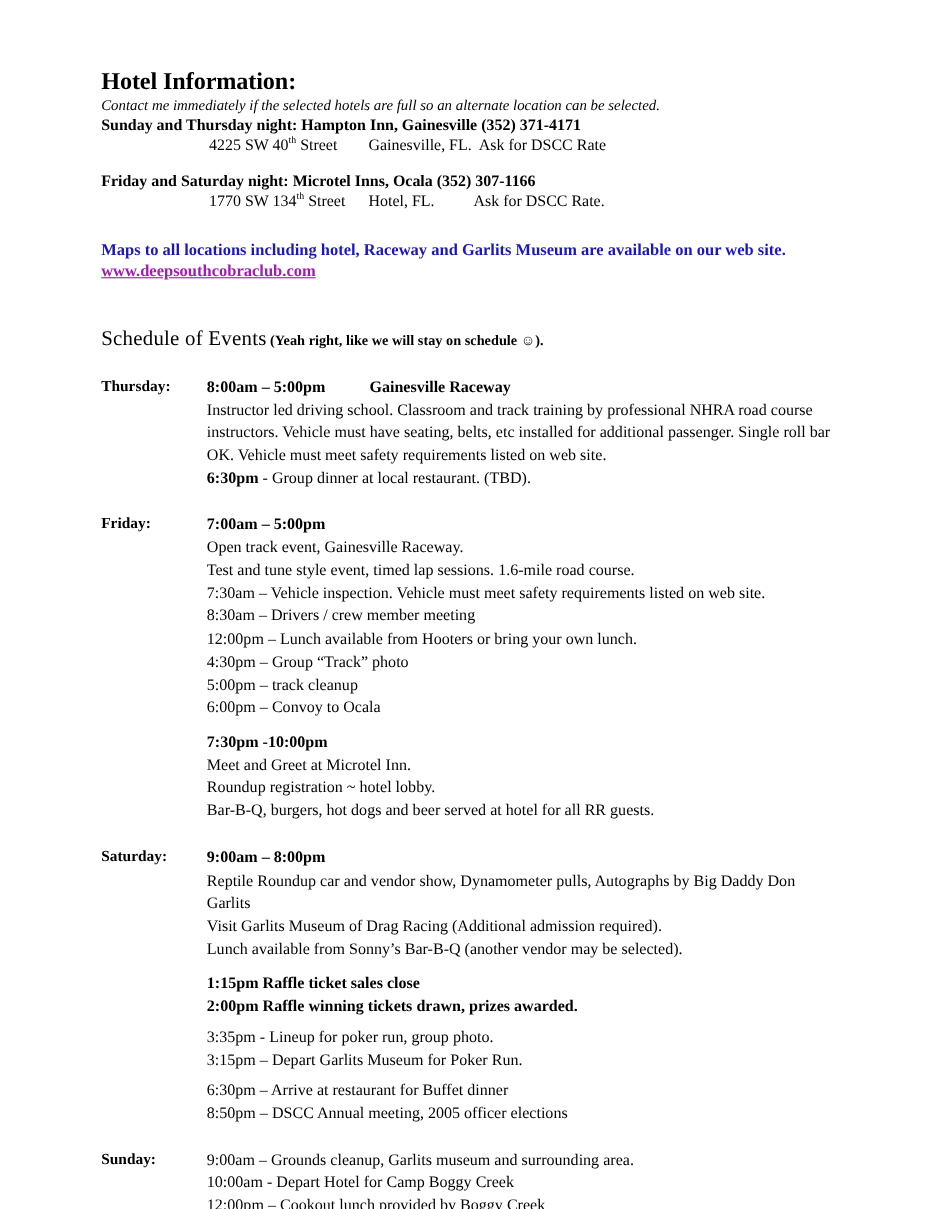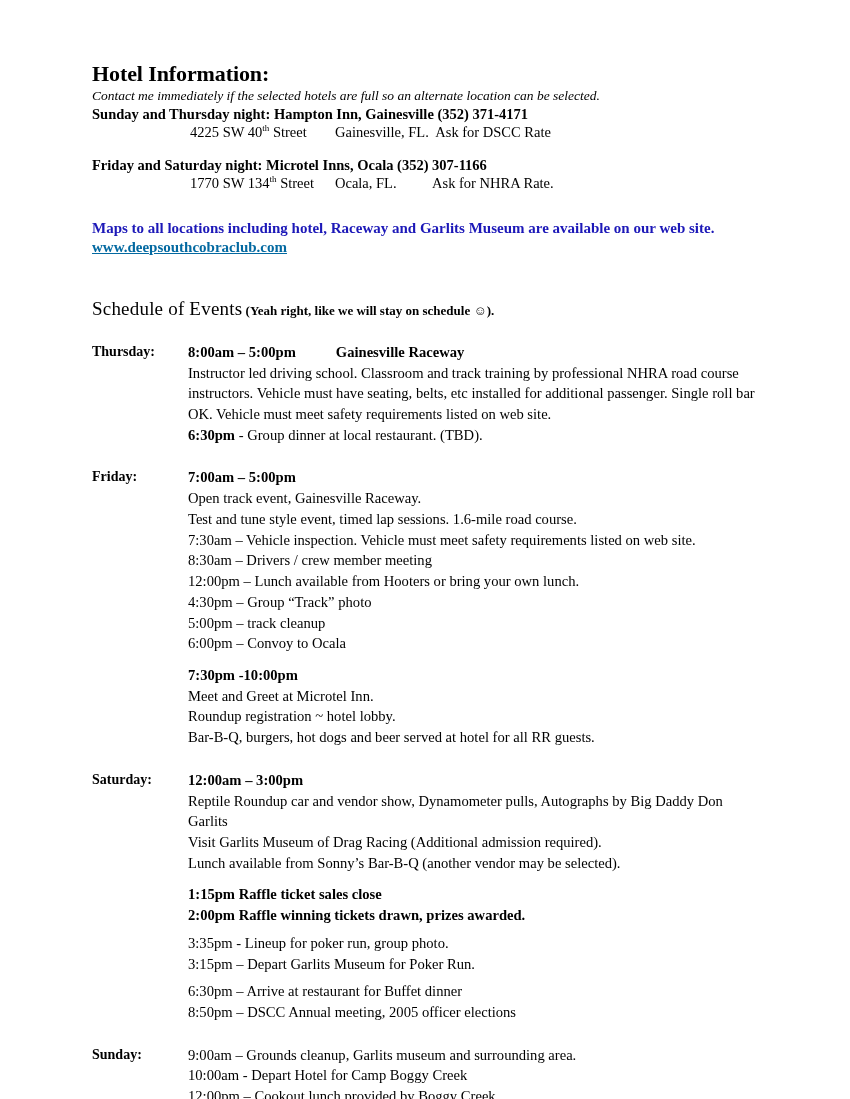--- a/index.html
+++ b/index.html
@@ -61,21 +61,21 @@
 
   
   .maps-block {
     margin-top: 26px;
     font-size: 15px;
     font-weight: bold;
     color: #1c18b8;
     line-height: 1.28;
   }
   .maps-block .url {
-    color: #0369a1;
+    color: #a21caf;
     font-weight: bold;
   }
 
   
   .schedule-head {
     margin-top: 42px;
     margin-bottom: 0;
     line-height: 1.1;
   }
   .schedule-head .big {
@@ -126,21 +126,21 @@
       <p class="italic-note">Contact me immediately if the selected hotels are full so an alternate location can be selected.</p>
 
       <p class="hotel-title">Sunday and Thursday night: Hampton Inn, Gainesville  (352) 371-4171</p>
 
       <p class="hotel-addr"><span>4225 SW 40</span><sup>th</sup><span> Street</span><span class="tabbed">	</span><span>Gainesville, FL.  Ask for DSCC Rate</span></p>
 
       <div class="spacer-14"></div>
 
       <p class="hotel-title">Friday and Saturday night: Microtel Inns, Ocala   (352) 307-1166</p>
 
-      <p class="hotel-addr"><span>1770 SW 134</span><sup>th</sup><span> Street</span><span class="tabbed">	</span><span>Ocala, FL.          Ask for NHRA Rate.</span></p>
+      <p class="hotel-addr"><span>1770 SW 134</span><sup>th</sup><span> Street</span><span class="tabbed">	</span><span>Hotel, FL.          Ask for DSCC Rate.</span></p>
     </section>
 
     <section class="maps-block">
       <span>Maps to all locations including hotel, Raceway and Garlits Museum are available on our web site. </span><a class="url" href="#">www.deepsouthcobraclub.com</a>
     </section>
 
     <section>
       <div class="schedule-head">
         <span class="big">Schedule of Events</span><span class="small"> (Yeah right, like we will stay on schedule ☺).</span>
       </div>
@@ -168,21 +168,21 @@
               <p class="line"><span>6:00pm – Convoy to Ocala</span></p>
               <p class="line b gap"><span>7:30pm -10:00pm</span></p>
               <p class="line"><span>Meet and Greet at Microtel Inn.</span></p>
               <p class="line"><span>Roundup registration ~ hotel lobby.</span></p>
               <p class="line"><span>Bar-B-Q, burgers, hot dogs and beer served at hotel for all RR guests.</span></p>
             </div>
           </div>
           <div class="day">
             <div class="day-label">Saturday:</div>
             <div class="day-body">
-              <p class="line b"><span>12:00am – 3:00pm</span></p>
+              <p class="line b"><span>9:00am – 8:00pm</span></p>
               <p class="line"><span>Reptile Roundup car and vendor show, Dynamometer pulls, Autographs by Big Daddy Don Garlits</span></p>
               <p class="line"><span>Visit Garlits Museum of Drag Racing (Additional admission required).</span></p>
               <p class="line"><span>Lunch available from Sonny’s Bar-B-Q (another vendor may be selected).</span></p>
               <p class="line b gap"><span>1:15pm  Raffle ticket sales close</span></p>
               <p class="line b"><span>2:00pm  Raffle winning tickets drawn, prizes awarded.</span></p>
               <p class="line smallgap"><span>3:35pm - Lineup for poker run, group photo.</span></p>
               <p class="line"><span>3:15pm – Depart Garlits Museum for Poker Run.</span></p>
               <p class="line smallgap"><span>6:30pm – Arrive at restaurant for Buffet dinner</span></p>
               <p class="line"><span>8:50pm – DSCC Annual meeting, 2005 officer elections</span></p>
             </div>

